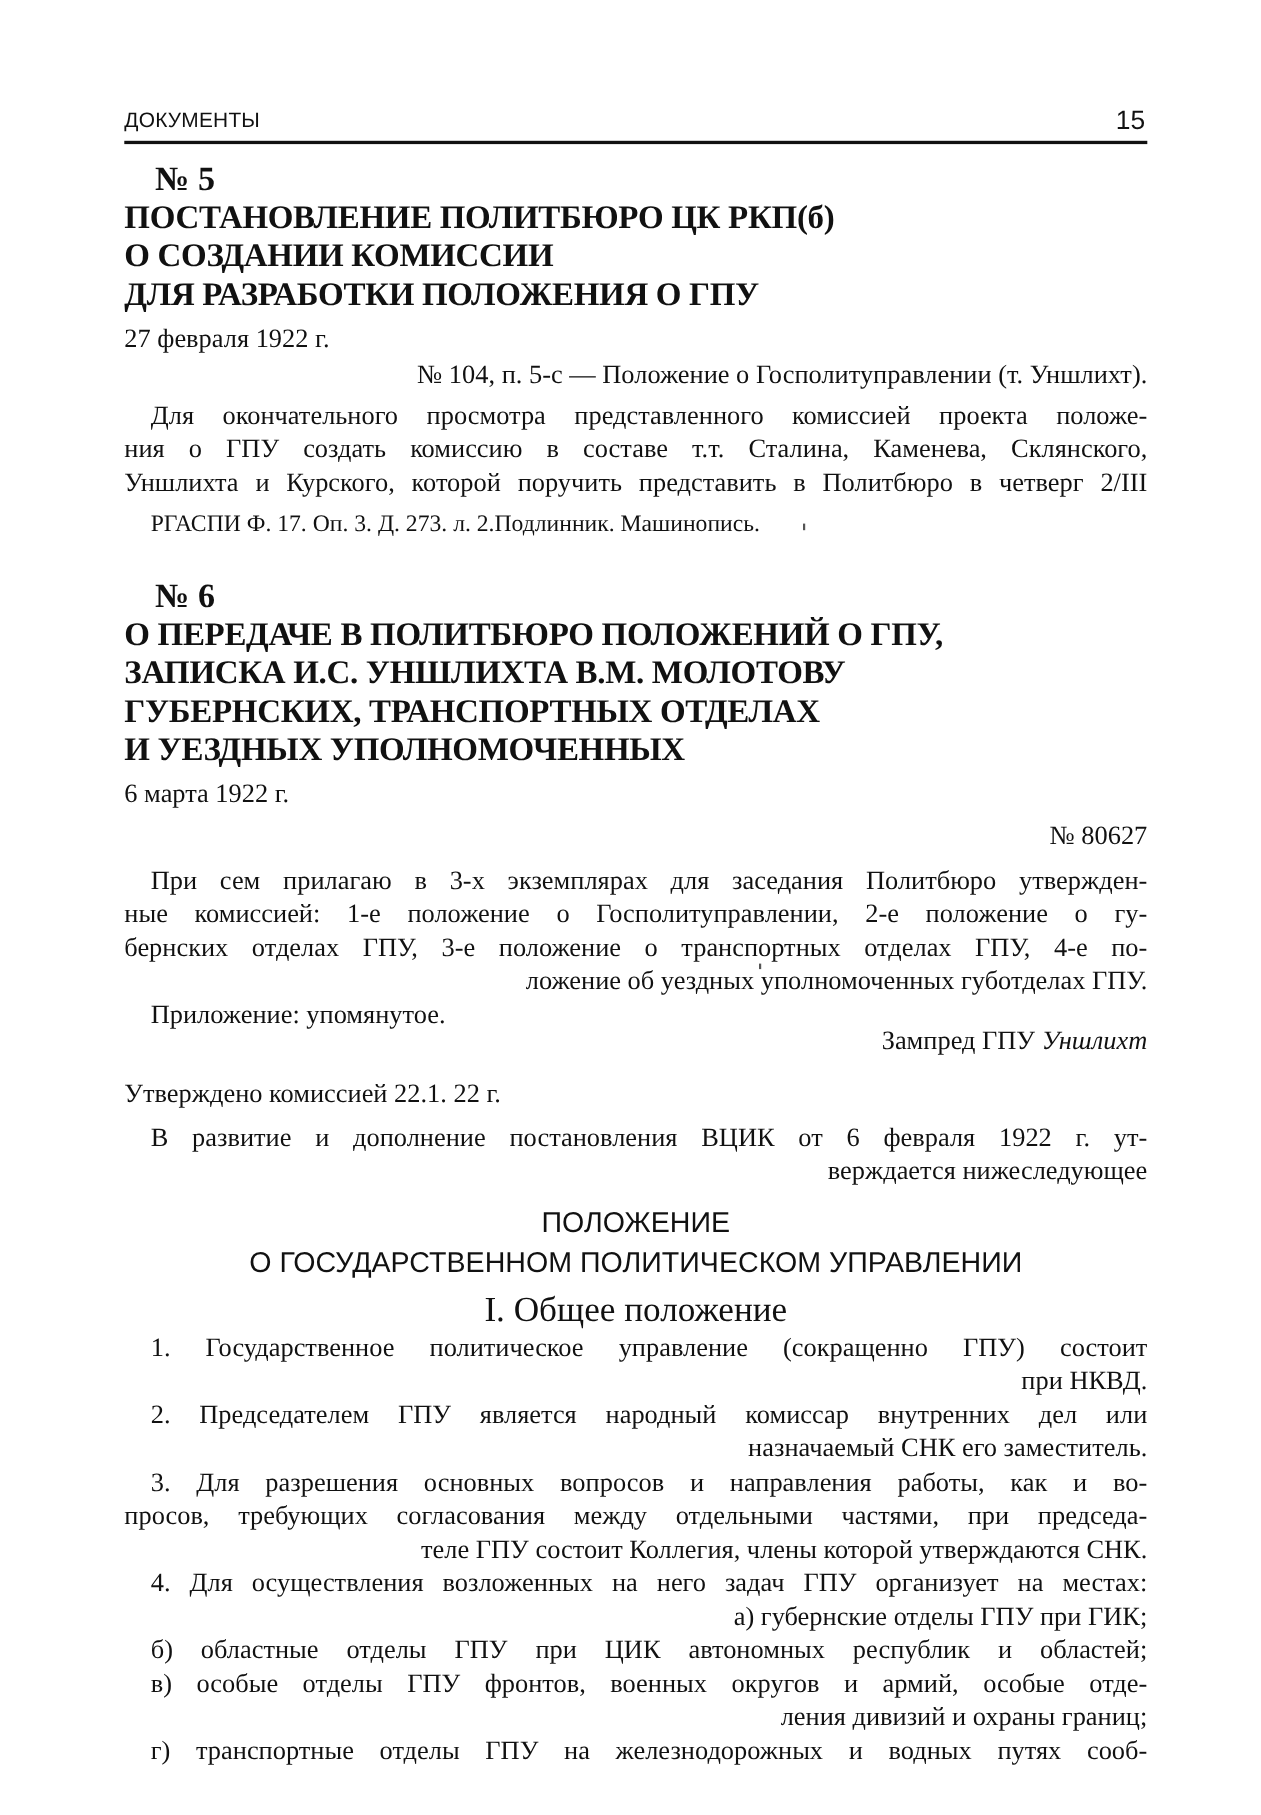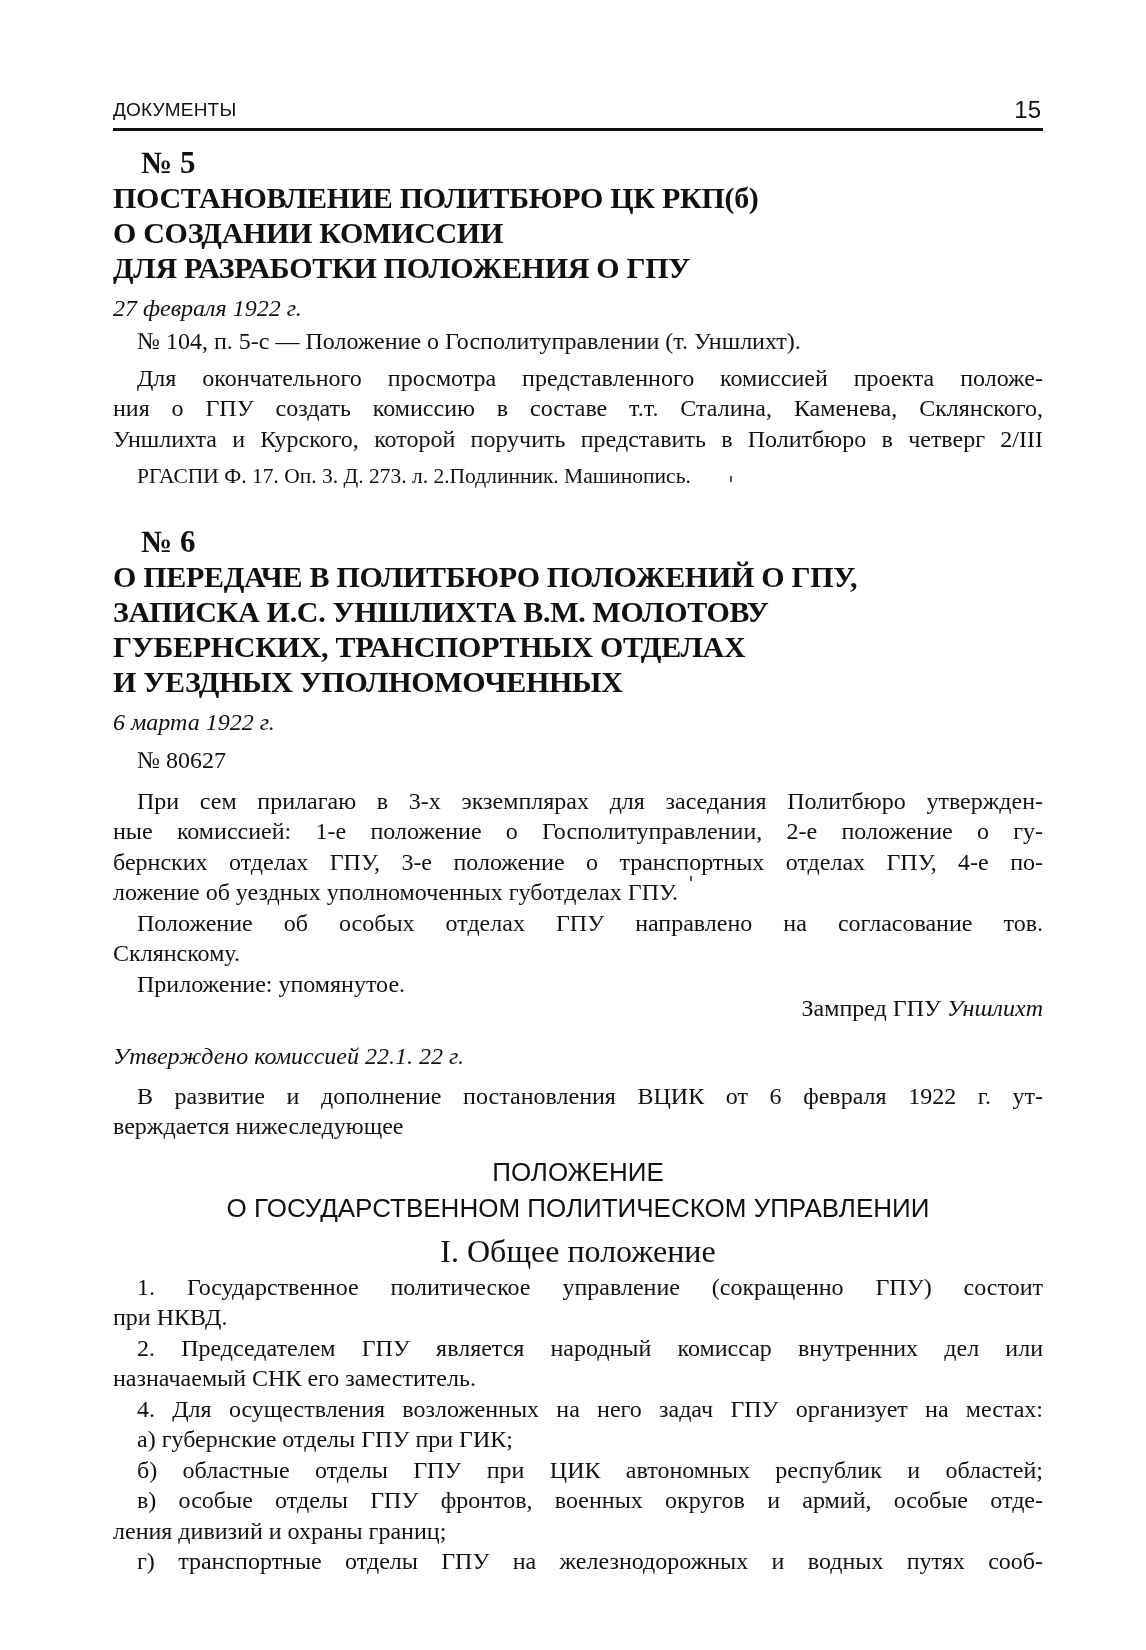--- a/index.html
+++ b/index.html
@@ -9,22 +9,22 @@
   .serif { font-family: "Liberation Serif", "DejaVu Serif", serif; }
   .sans { font-family: "Liberation Sans", "DejaVu Sans", sans-serif; }
 
   .running-head { position: absolute; left: 113px; top: 99px; width: 930px; height: 30px; }
   .running-title { position: absolute; left: 0; top: 0; font-size: 19px; letter-spacing: 0.2px; }
   .page-number { position: absolute; right: 2px; top: -3px; font-size: 24px; }
   .head-rule { position: absolute; left: 0; top: 29px; width: 930px; height: 3px; background: #111; }
 
   .doc-no { font-weight: bold; font-size: 31px; line-height: 34px; }
   .doc-title { font-weight: bold; font-size: 30px; line-height: 35px; letter-spacing: -0.3px; }
-  .date { font-style: italic; font-size: 24px; line-height: 30px; }
-  .line { font-size: 24px; line-height: 30.5px; white-space: nowrap; }
+  .date { font-size: 24px; line-height: 30px; }
+  .line { font-size: 24px; line-height: 30.5px; white-space: nowrap; text-align: right; }
   .just { text-align: justify; text-align-last: justify; }
   .indent { padding-left: 24px; }
   .source { font-size: 21.5px; line-height: 28px; }
   .center { text-align: center; }
   .pol-title { font-family: "Liberation Sans", "DejaVu Sans", sans-serif; font-size: 26px; line-height: 36px; }
   .section { font-size: 32px; line-height: 30px; }
   .sign { position: absolute; right: 0; font-size: 24px; }
   .sign i { }
   .mark { position: absolute; width: 2px; height: 6px; background: #555; }
 </style>
@@ -66,24 +66,20 @@
     </div>
     <div class="date" style="margin-top:8px;">6 марта 1922 г.</div>
     <div class="line indent" style="margin-top:8px;">№ 80627</div>
 
     <div style="margin-top:10px;">
       <div class="line just indent">При сем прилагаю в 3-х экземплярах для заседания Политбюро утвержден-</div>
       <div class="line just">ные комиссией: 1-е положение о Госполитуправлении, 2-е положение о гу-</div>
       <div class="line just">бернских отделах ГПУ, 3-е положение о транспортных отделах ГПУ, 4-е по-</div>
       <div class="line">ложение об уездных уполномоченных губотделах ГПУ.</div>
     </div>
-    <div>
-      <div class="line just indent">Положение об особых отделах ГПУ направлено на согласование тов.</div>
-      <div class="line">Склянскому.</div>
-    </div>
     <div style="position:relative; height:58px;">
       <div class="line indent" style="position:absolute; top:0; left:0;">Приложение: упомянутое.</div>
       <div class="sign" style="top:26px;">
         <span>Зампред ГПУ</span>
         <i>Уншлихт</i>
       </div>
     </div>
     <div class="date" style="margin-top:14px;">Утверждено комиссией 22.1. 22 г.</div>
     <div style="margin-top:10px;">
       <div class="line just indent">В развитие и дополнение постановления ВЦИК от 6 февраля 1922 г. ут-</div>
@@ -98,20 +94,25 @@
     <div style="margin-top:6px;">
       <div>
         <div class="line just indent">1. Государственное политическое управление (сокращенно ГПУ) состоит</div>
         <div class="line">при НКВД.</div>
       </div>
       <div>
         <div class="line just indent">2. Председателем ГПУ является народный комиссар внутренних дел или</div>
         <div class="line">назначаемый СНК его заместитель.</div>
       </div>
       <div>
+        <div class="line just indent">3. Для разрешения основных вопросов и направления работы, как и во-</div>
+        <div class="line just">просов, требующих согласования между отдельными частями, при председа-</div>
+        <div class="line">теле ГПУ состоит Коллегия, члены которой утверждаются СНК.</div>
+      </div>
+      <div>
         <div class="line just indent">4. Для осуществления возложенных на него задач ГПУ организует на местах:</div>
       </div>
       <div>
         <div class="line indent">а) губернские отделы ГПУ при ГИК;</div>
       </div>
       <div>
         <div class="line just indent">б) областные отделы ГПУ при ЦИК автономных республик и областей;</div>
       </div>
       <div>
         <div class="line just indent">в) особые отделы ГПУ фронтов, военных округов и армий, особые отде-</div>

